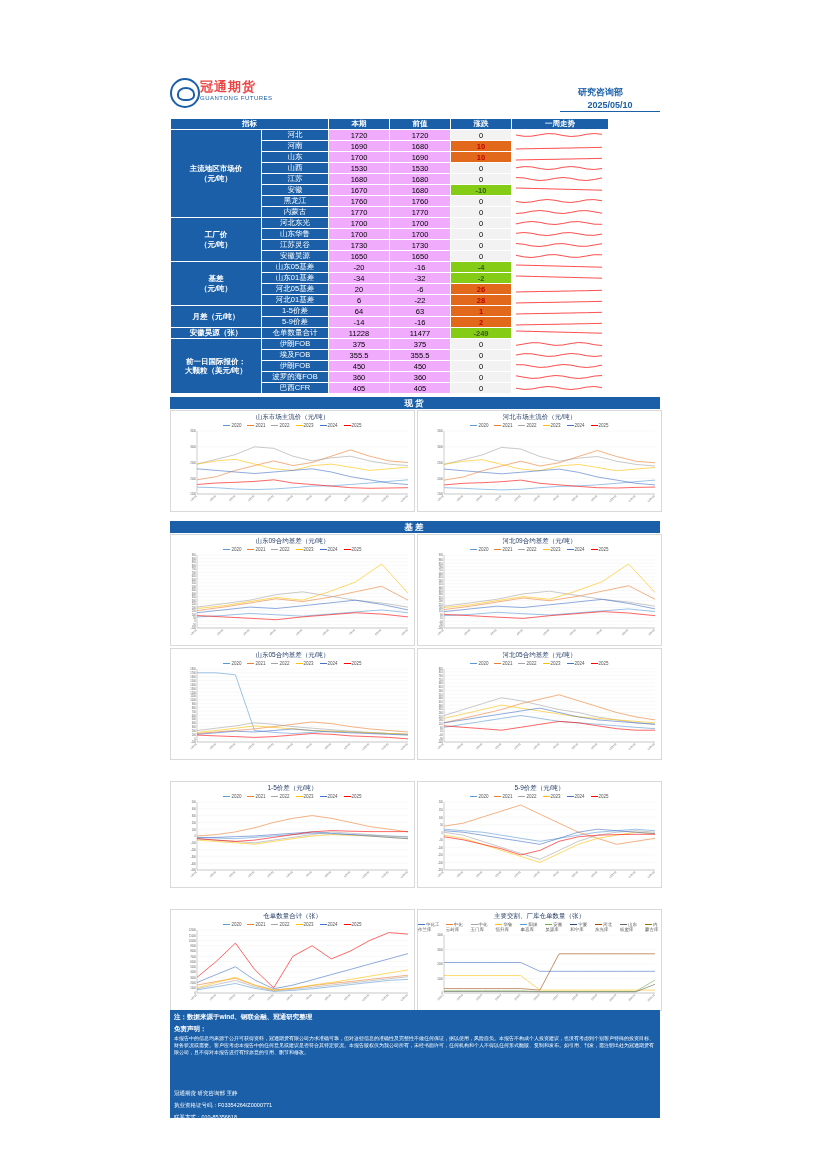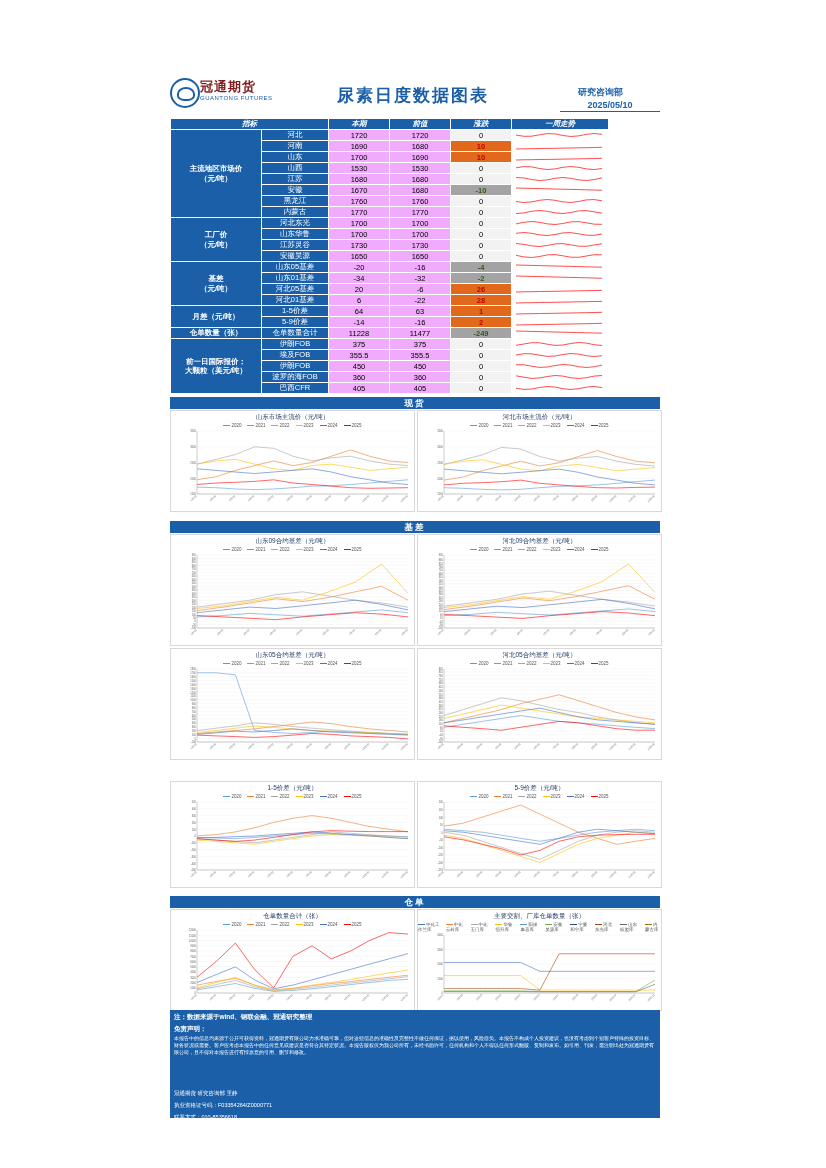--- a/index.html
+++ b/index.html
@@ -3,37 +3,37 @@
 <meta charset="utf-8">
 <style>
   html,body{margin:0;padding:0;background:#ffffff;}
   body{width:826px;height:1168px;font-family:"Liberation Sans",sans-serif;color:#000;}
   .page{position:relative;width:826px;height:1168px;}
 
   
   .logo{position:absolute;left:170px;top:78px;width:120px;height:30px;}
   .logo .mark{position:absolute;left:0;top:0;width:26px;height:26px;border-radius:50%;border:2px solid #1a5fa8;}
   .logo .mark:after{content:"";position:absolute;left:5px;top:7px;width:14px;height:10px;border:2px solid #1a5fa8;border-radius:50% 50% 40% 40%;}
-  .logo .cn{position:absolute;left:30px;top:0px;font-size:13px;font-weight:bold;color:#7f1d1d;letter-spacing:1px;}
+  .logo .cn{position:absolute;left:30px;top:0px;font-size:13px;font-weight:bold;color:#ef4444;letter-spacing:1px;}
   .logo .en{position:absolute;left:30px;top:17px;font-size:6px;color:#1a5fa8;letter-spacing:.5px;}
 
   .title{position:absolute;left:0;top:84px;width:826px;text-align:center;font-size:17px;font-weight:bold;color:#1a5fa8;letter-spacing:2px;}
   .dept{position:absolute;left:578px;top:86px;font-size:9px;font-weight:bold;color:#1a5fa8;}
   .datebox{position:absolute;left:560px;top:100px;width:100px;text-align:center;font-size:9px;font-weight:bold;color:#1a5fa8;border-bottom:1px solid #1a5fa8;padding-bottom:1px;}
 
   
   .tbl{position:absolute;left:170px;top:118px;border-collapse:collapse;font-size:7.5px;}
   .tbl td{border:1px solid #ffffff;height:10px;padding:0 2px;text-align:center;white-space:nowrap;}
   .grp{background:#1a5fa8;color:#fff;font-weight:bold;font-size:7.5px;width:86px;line-height:1.25;}
-  .hdr{background:#1a5fa8;color:#fff;font-weight:bold;text-align:center;font-style:italic;}
+  .hdr{background:#1a5fa8;color:#fff;font-weight:bold;text-align:center;}
   .nm{background:#1a5fa8;color:#fff;width:62px;text-align:center;}
   .val{background:#f0abfc;color:#000;width:56px;border:1px solid #bfbfbf;}
   .chg{background:#f2f2f2;color:#000;width:56px;border:1px solid #bfbfbf;}
   .up{background:#e2691b;color:#c00000;font-weight:bold;}
-  .dn{background:#a3a3a3;color:#375623;font-weight:bold;}
+  .dn{background:#84cc16;color:#375623;font-weight:bold;}
   .spark{background:#ffffff;border:1px solid #bfbfbf;width:92px;padding:0;}
   .spark svg{display:block;}
 
   
   .secbar{position:absolute;left:170px;width:490px;height:12px;background:#1a5fa8;color:#fff;font-size:8.5px;font-weight:bold;text-align:center;line-height:12px;letter-spacing:2px;}
   .panel{position:absolute;border:1px solid #d9d9d9;background:#fff;}
   .chart-title{text-align:center;font-size:6.5px;color:#1f3864;margin-top:2px;}
   .legend{display:flex;justify-content:center;gap:6px;font-size:4.5px;color:#555;margin-top:1px;}
   .legend i{display:inline-block;width:7px;height:1px;vertical-align:middle;margin-right:1px;}
 
@@ -49,21 +49,20 @@
 <body>
 
 <div class="page">
 
   <div class="logo">
     <div class="mark"></div>
     <div class="cn">冠通期货</div>
     <div class="en">GUANTONG FUTURES</div>
   </div>
 
-  <div class="title">尿素日度数据图表</div>
   <div class="dept">研究咨询部</div>
   <div class="datebox">2025/05/10</div>
 
   <div class="wm" style="left:430px;top:180px;">冠通期货研究咨询部</div>
   <div class="wm" style="left:330px;top:265px;">冠通期货研究咨询部</div>
 
   <table class="tbl" id="data-table">
       <tbody>
         <tr>
           <td class="hdr" colspan="2">指标</td>
@@ -268,21 +267,21 @@
           <td class="val">-14</td>
           <td class="val">-16</td>
           <td class="chg up">2</td>
           <td class="spark">
             <svg width="90" height="10">
               <polyline points="2.0,8.0 9.8,7.8 17.6,7.7 25.5,7.5 33.3,7.4 41.1,7.3 48.9,7.1 56.7,7.0 64.5,6.8 72.4,6.7 80.2,6.5 88.0,6.3" fill="none" stroke="#ff0000" stroke-width="0.7"></polyline>
             </svg>
           </td>
         </tr>
         <tr>
-          <td class="grp" rowspan="1">仓单数量（张）</td>
+          <td class="grp" rowspan="1">安徽昊源（张）</td>
           <td class="nm">仓单数量合计</td>
           <td class="val">11228</td>
           <td class="val">11477</td>
           <td class="chg dn">-249</td>
           <td class="spark">
             <svg width="90" height="10">
               <polyline points="2.0,3.0 9.8,3.2 17.6,3.4 25.5,3.6 33.3,3.8 41.1,4.0 48.9,4.2 56.7,4.4 64.5,4.6 72.4,4.8 80.2,5.0 88.0,5.2" fill="none" stroke="#ff0000" stroke-width="0.7"></polyline>
             </svg>
           </td>
         </tr>
@@ -833,21 +832,20 @@
           <text transform="translate(121.9,73) rotate(-45)" font-size="2.5" fill="#666" text-anchor="end">6月1日</text>
           <text transform="translate(141.1,73) rotate(-45)" font-size="2.5" fill="#666" text-anchor="end">7月1日</text>
           <text transform="translate(160.3,73) rotate(-45)" font-size="2.5" fill="#666" text-anchor="end">8月1日</text>
           <text transform="translate(179.5,73) rotate(-45)" font-size="2.5" fill="#666" text-anchor="end">9月1日</text>
           <text transform="translate(198.6,73) rotate(-45)" font-size="2.5" fill="#666" text-anchor="end">10月1日</text>
           <text transform="translate(217.8,73) rotate(-45)" font-size="2.5" fill="#666" text-anchor="end">11月1日</text>
           <text transform="translate(237.0,73) rotate(-45)" font-size="2.5" fill="#666" text-anchor="end">12月1日</text>
         </svg></div>
   </div>
 
-  <div class="secbar" style="top:896px;">仓单</div>
   <div class="panel" style="left:170px;top:909px;width:243px;height:100px;">
     <div class="chart-title">仓单数量合计（张）</div>
     <div class="legend">
         <span><i style="background:#5b9bd5"></i>2020</span>
         <span><i style="background:#ed7d31"></i>2021</span>
         <span><i style="background:#a5a5a5"></i>2022</span>
         <span><i style="background:#ffc000"></i>2023</span>
         <span><i style="background:#4472c4"></i>2024</span>
         <span><i style="background:#ff0000"></i>2025</span>
       </div>

